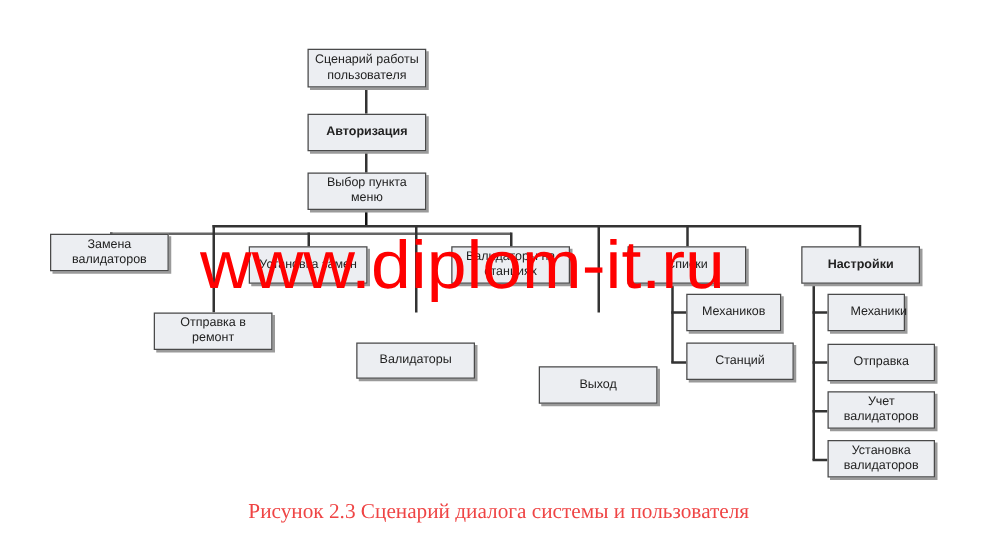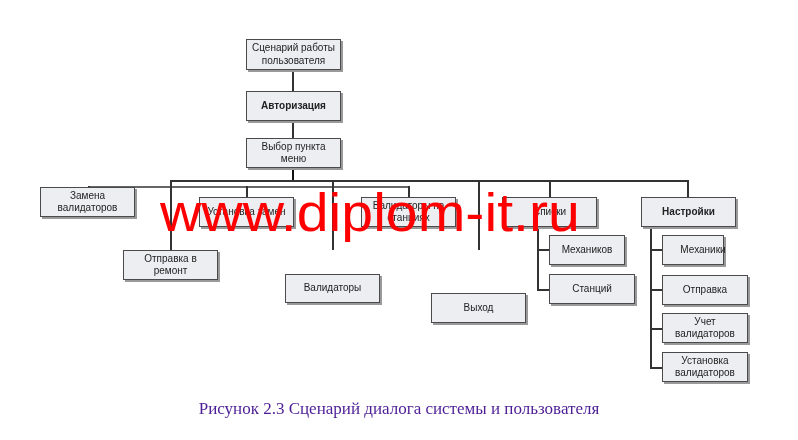--- a/index.html
+++ b/index.html
@@ -34,21 +34,21 @@
     white-space: nowrap;
     transform: scaleX(1.06);
     transform-origin: left top;
   }
   .caption {
     position: absolute;
     left: 0; width: 798px; top: 399px;
     text-align: center;
     font-family: "Liberation Serif", serif;
     font-size: 17px;
-    color: #4c1d95;
+    color: #ef4444;
   }
 </style>
 </head>
 <body>
 
 <div class="line v" style="left:292px; top:69px; height:22px;"></div>
 <div class="line v" style="left:292px; top:120px; height:20px;"></div>
 <div class="line thick v" style="left:292px; top:167px; height:14px;"></div>
 
 <div class="line h" style="left:170px; top:180px; width:518px;"></div>

